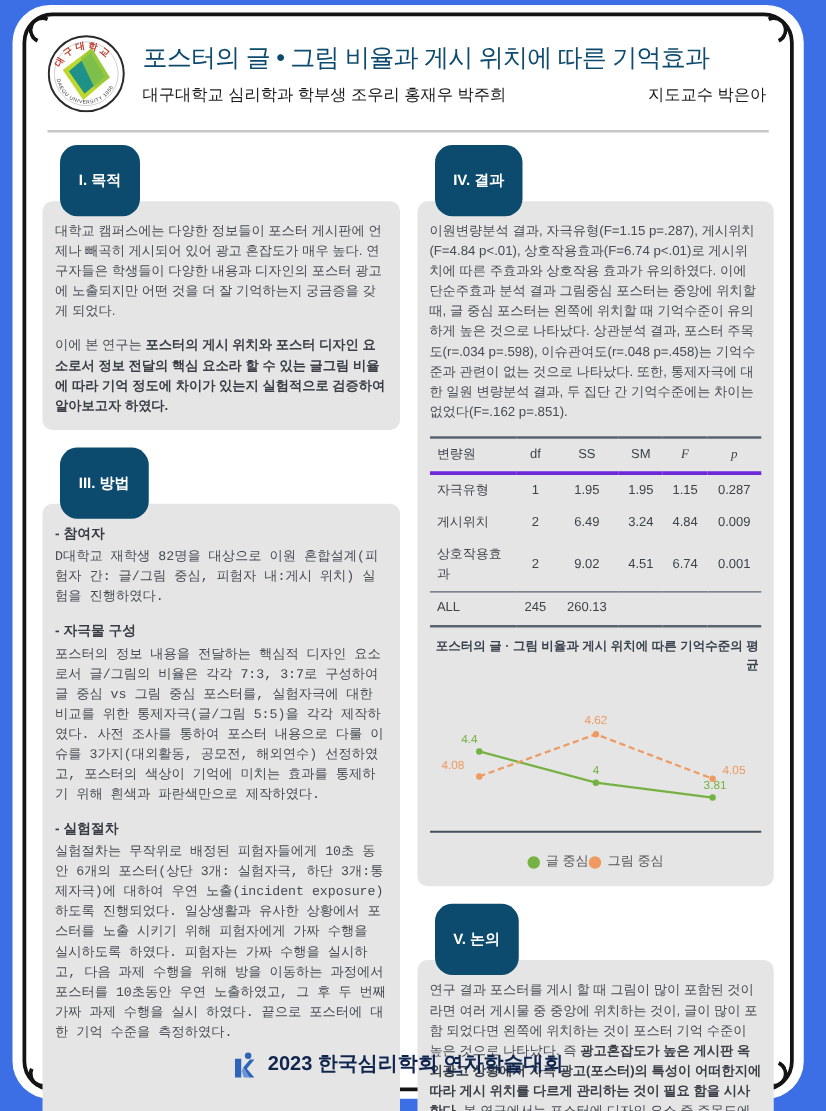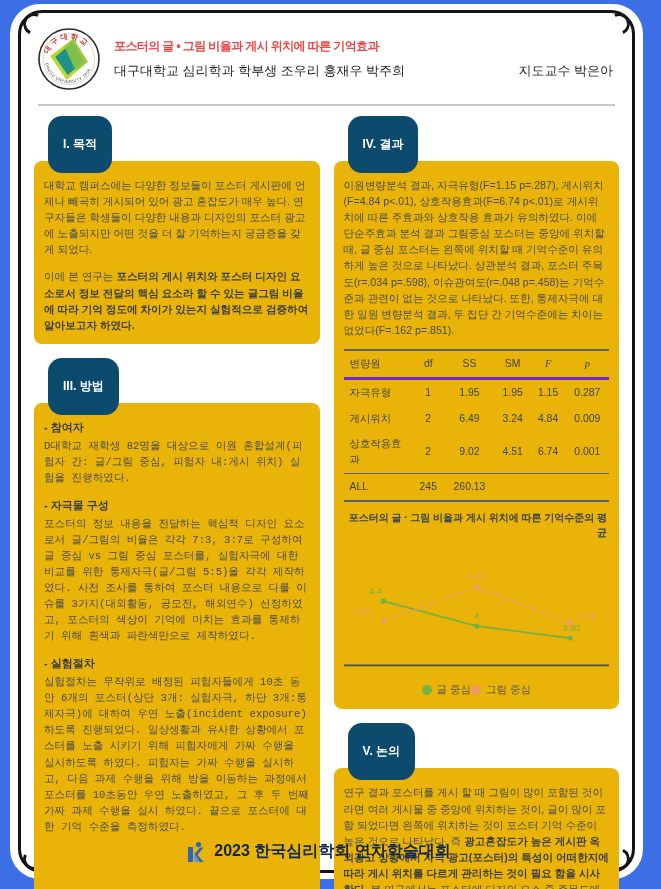--- a/index.html
+++ b/index.html
@@ -20,33 +20,33 @@
     border-radius:50%;border-bottom-color:transparent;border-right-color:transparent;}
   .c-tl{left:2px;top:0px;transform:rotate(-20deg);}
   .c-tr{right:2px;top:0px;transform:rotate(110deg);}
   .c-bl{left:2px;bottom:0px;transform:rotate(-110deg);}
   .c-br{right:2px;bottom:0px;transform:rotate(160deg);}
   .inner{position:absolute;left:20px;top:16px;right:20px;bottom:14px;}
 
   .header{display:flex;align-items:center;gap:14px;padding:8px 6px 6px 8px;}
   .univ-logo{flex:0 0 auto;}
   .head-text{flex:1;}
-  .title{font-size:12px;font-weight:bold;color:#ef4444;letter-spacing:-0.6px;}
+  .title{font-size:20px;font-weight:normal;color:#0c4a6e;letter-spacing:-0.6px;}
   .byline{display:flex;justify-content:space-between;margin-top:7px;
     font-size:13px;color:#1c1c1c;padding-right:4px;}
   .divider{border-top:2px solid #c7c7c7;margin:8px 8px 10px 8px;}
 
   .cols{display:flex;gap:14px;padding:0 4px;}
   .col{flex:1;min-width:0;display:flex;flex-direction:column;}
 
   .sec{margin-bottom:4px;}
   .pill{display:inline-block;background:#0c4a6e;color:#fff;font-weight:bold;
     font-size:12px;padding:20px 15px;border-radius:14px;position:relative;z-index:2;
     margin-left:14px;}
-  .box{background:#eab308;border-radius:8px;padding:16px 10px 8px 10px;margin-top:-12px;
+  .box{background:#e5e5e5;border-radius:8px;padding:16px 10px 8px 10px;margin-top:-12px;
     font-size:10.6px;line-height:1.52;color:#474C55;margin-bottom:10px;}
   .box p{margin:0 0 11px 0;}
   .box p:last-child{margin-bottom:3px;}
   .bold{font-weight:bold;color:#3A3F47;}
   .hyp{font-weight:bold;color:#3A3F47;margin:0 0 11px 0;padding-left:33px;text-indent:-33px;}
   .sub-title{font-weight:bold;color:#373C44;font-size:11px;margin:10px 0 2px 0;}
   .sub-title:first-child{margin-top:0;}
   .sub-body{margin:0 0 4px 0;font-family:Liberation Mono, monospace;}
 
   table.anova{width:100%;border-collapse:collapse;font-size:10.4px;color:#3E444C;

